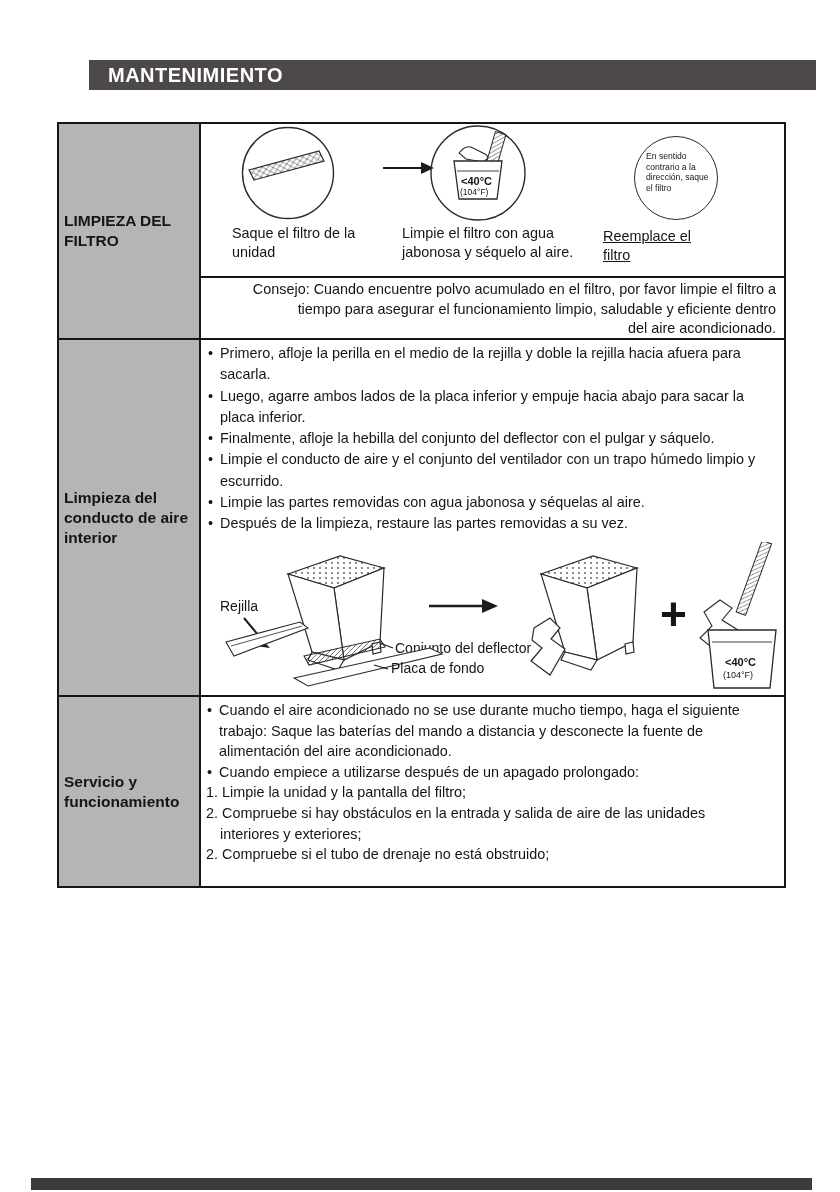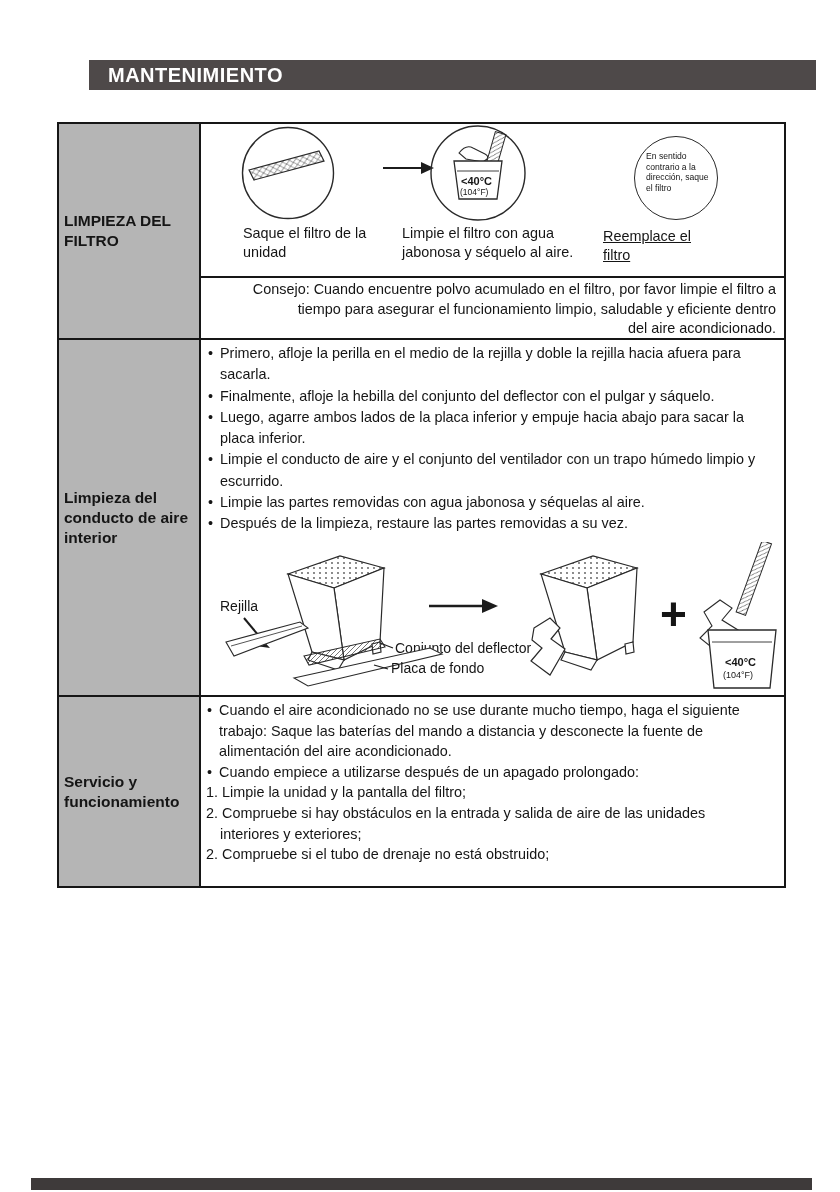--- a/index.html
+++ b/index.html
@@ -79,36 +79,36 @@
         <path d="M25,37 h48 l-5,38 h-38 z" fill="#ffffff" stroke="#2a2a2a" stroke-width="1.3"></path>
         <line x1="28" y1="47" x2="70" y2="47" stroke="#2a2a2a" stroke-width="0.9"></line>
         <text x="32" y="61" font-size="11" font-weight="bold">&lt;40°C</text>
         <text x="31" y="71" font-size="8.5">(104°F)</text>
       </svg>
 
       <div class="circ3" style="left:433px;top:12px;">
         <div class="inner">En sentido contrario a la dirección, saque el filtro</div>
       </div>
 
-      <div class="cap" style="left:42px;top:100px;width:140px;">Saque el filtro de la unidad</div>
+      <div class="cap" style="left:31px;top:100px;width:140px;">Saque el filtro de la unidad</div>
       <div class="cap" style="left:201px;top:100px;width:200px;">Limpie el filtro con agua jabonosa y séquelo al aire.</div>
       <div class="cap" style="left:402px;top:103px;width:105px;text-decoration:underline;">Reemplace el filtro</div>
     </div>
 
     <div class="rc bt tipcell" style="grid-row:2;grid-column:2;text-align:right;">
       <div class="tip-p">Consejo: Cuando encuentre polvo acumulado en el filtro, por favor limpie el filtro a tiempo para asegurar el funcionamiento limpio, saludable y eficiente dentro del aire acondicionado.</div>
     </div>
 
     <div class="lblcell bt" style="grid-row:3;grid-column:1;">
       <span>Limpieza del conducto de aire interior</span>
     </div>
     <div class="rc bt ductcell" style="grid-row:3;grid-column:2;">
       <div class="blt">Primero, afloje la perilla en el medio de la rejilla y doble la rejilla hacia afuera para sacarla.</div>
+      <div class="blt">Luego, agarre ambos lados de la placa inferior y empuje hacia abajo para sacar la placa inferior.</div>
       <div class="blt">Finalmente, afloje la hebilla del conjunto del deflector con el pulgar y sáquelo.</div>
-      <div class="blt">Luego, agarre ambos lados de la placa inferior y empuje hacia abajo para sacar la placa inferior.</div>
       <div class="blt">Limpie el conducto de aire y el conjunto del ventilador con un trapo húmedo limpio y escurrido.</div>
       <div class="blt">Limpie las partes removidas con agua jabonosa y séquelas al aire.</div>
       <div class="blt">Después de la limpieza, restaure las partes removidas a su vez.</div>
 
       <svg class="ill" style="left:3px;top:202px" width="583" height="152" viewBox="0 0 583 152">
         <defs>
           <pattern id="dots" width="6" height="5" patternUnits="userSpaceOnUse">
             <circle cx="2" cy="2" r="0.9" fill="#555"></circle>
           </pattern>
         </defs>

